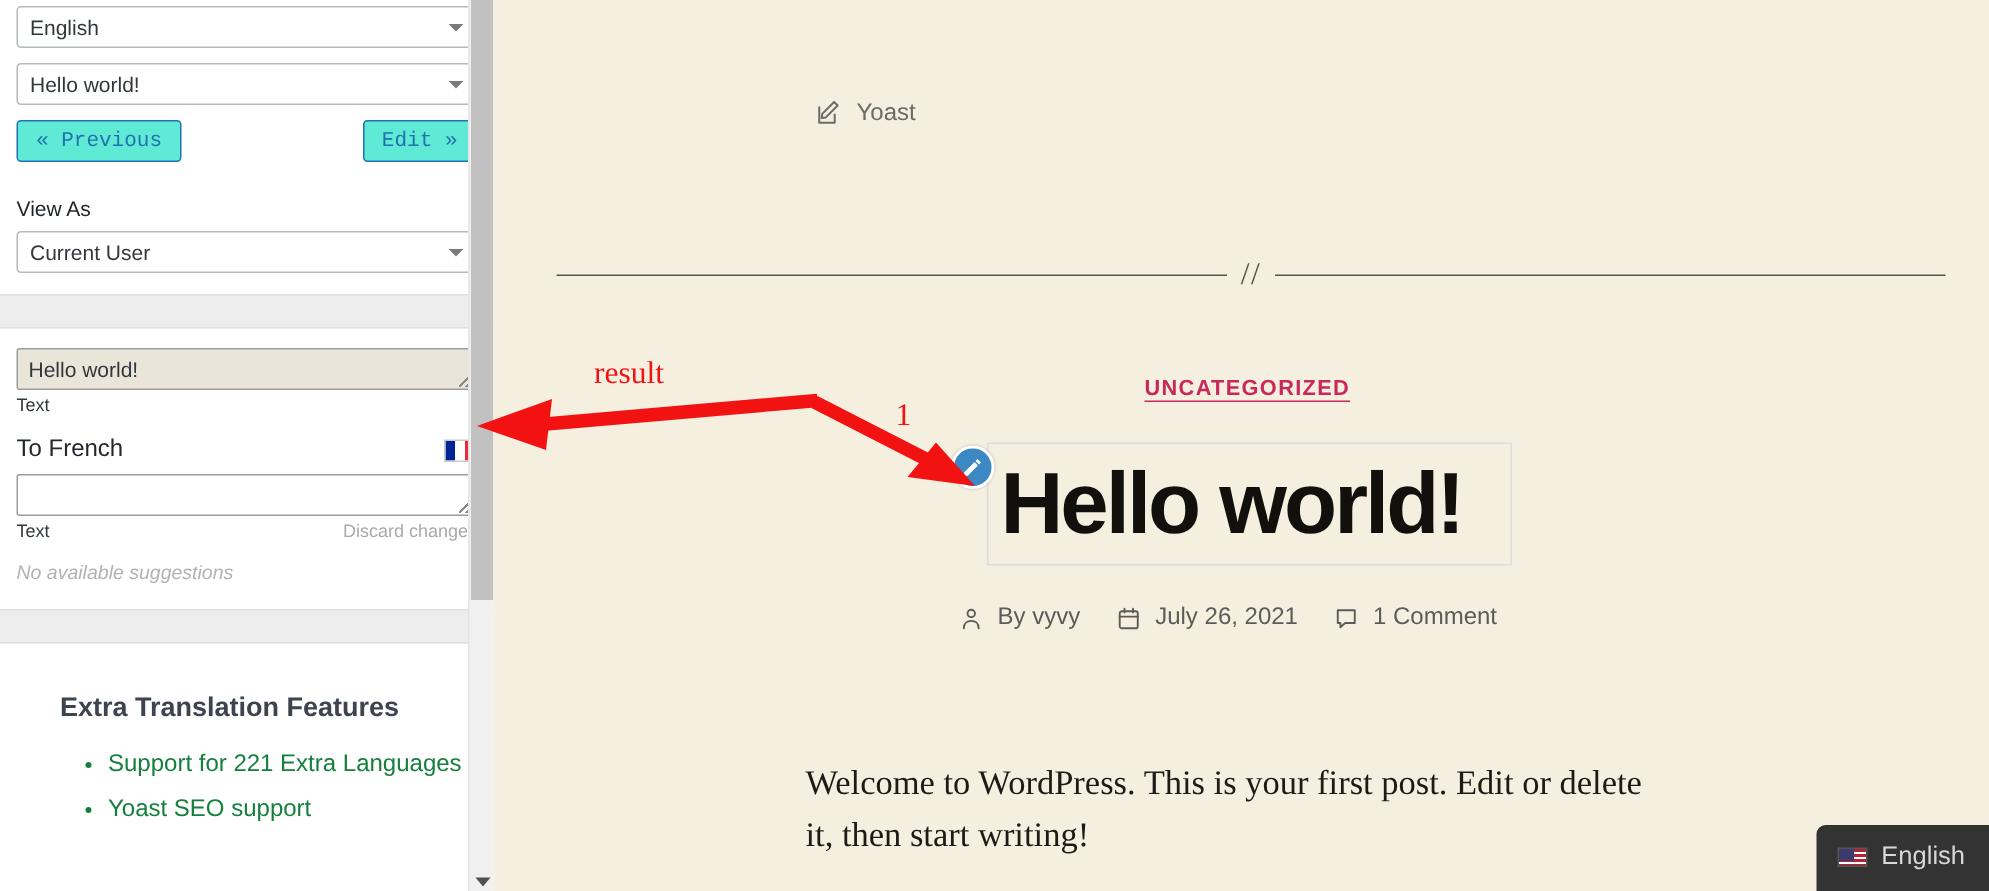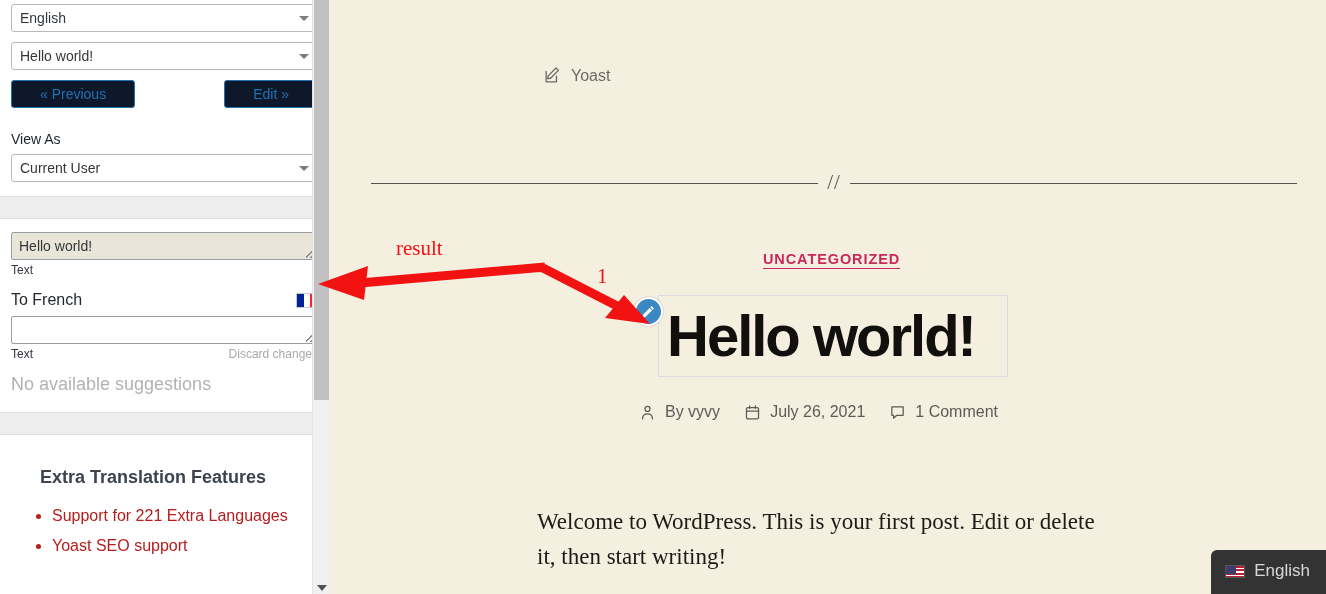--- a/index.html
+++ b/index.html
@@ -38,27 +38,27 @@
     border-left: 5px solid transparent;
     border-right: 5px solid transparent;
     border-top: 5px solid #7b7b7b;
   }
   .row-gap { height: 10px; }
 
   .btn-row { display: flex; justify-content: space-between; }
   .wp-btn {
     border: 1px solid #2271b1;
     border-radius: 3px;
-    background: #0f172a;
+    background: #5eead4;
     color: #2271b1;
     font-size: 14px;
-    padding: 5px 28px;
+    padding: 5px 12px;
     line-height: 16px;
     cursor: pointer;
-    font-family: Liberation Sans, sans-serif;
+    font-family: Liberation Mono, monospace;
   }
 
   .field-label {
     font-size: 14px; color: #1d2327;
     margin: 0 0 7px 0;
   }
 
   .band {
     background: #ededed;
     border-top: 1px solid #e0e0e0;
@@ -108,30 +108,31 @@
       linear-gradient(135deg, transparent 0 45%, #8a8a8a 45% 55%, transparent 55% 100%),
       linear-gradient(135deg, transparent 0 70%, #8a8a8a 70% 80%, transparent 80% 100%);
   }
 
   .sub-row {
     display: flex; justify-content: space-between; align-items: baseline;
     margin-top: 3px;
   }
   .sub-label { font-size: 12px; color: #32373c; }
   .sub-action { font-size: 12px; color: #a7aaad; cursor: pointer; }
-  .no-sugg { font-size: 18px; color: #b0b3b6; margin-top: 13px; }
+  .no-sugg { font-size: 13px; color: #b0b3b6; margin-top: 13px; font-style: italic; }
 
   .extra-title {
     font-size: 18px; font-weight: bold; color: #3d4450;
     margin: 32px 0 2px 40px;
   }
   .extra-list { margin: 13px 0 0 52px; }
   .extra-list li {
-    font-size: 16px; color: #b91c1c; line-height: 30px;
+    font-size: 16px; color: #15803d; line-height: 30px;
     list-style: disc;
+    margin-left: 20px;
   }
 
   
   .scrollbar {
     position: absolute; top: 0; right: 0;
     width: 17px; height: 594px;
     background: #f0f0f0;
     border-left: 1px solid #e4e4e4;
   }
   .scroll-thumb {

